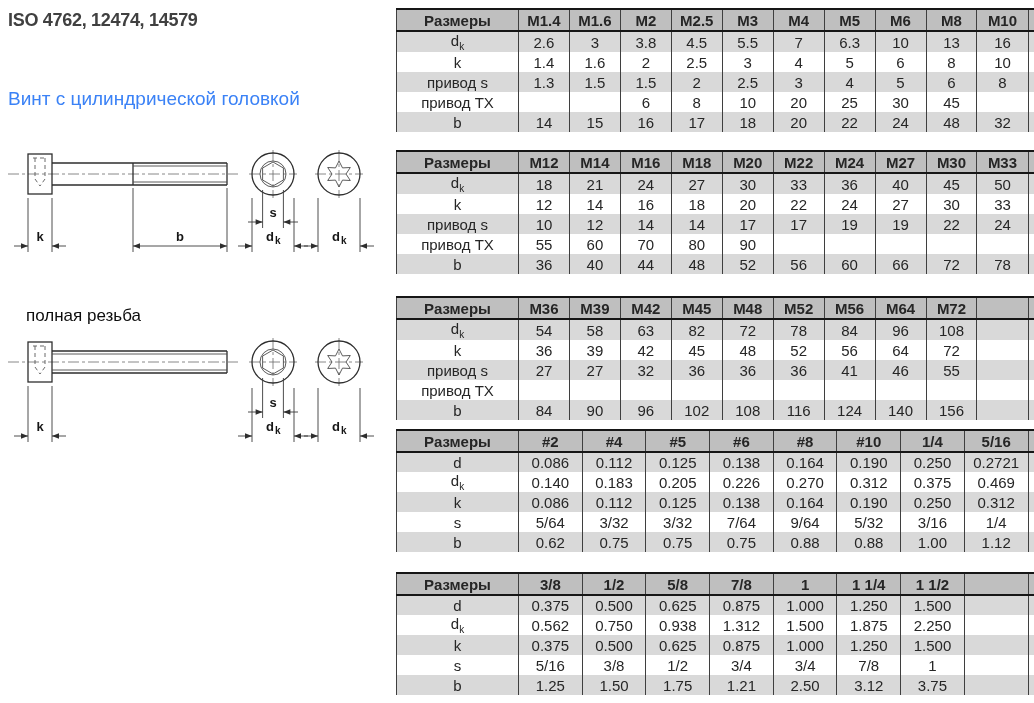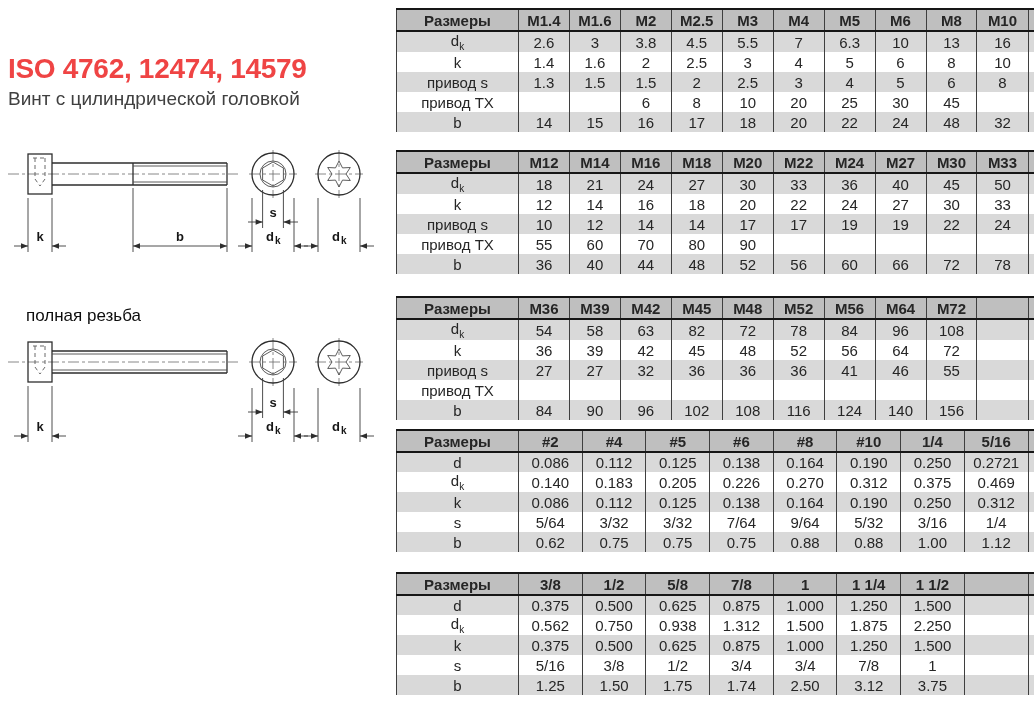--- a/index.html
+++ b/index.html
@@ -2,22 +2,22 @@
 <html style="--header-bg: #bfbfbf; --stripe-bg: #d9d9d9; --grid-border: #3f3f3f; --heavy-border: #161616; --text: #262626;"><head>
 <meta charset="utf-8">
 <style>
   * { margin:0; padding:0; box-sizing:border-box; }
   html,body { background:#ffffff; }
   body {
     width:1034px; height:703px; position:relative; overflow:hidden;
     font-family:"Liberation Sans", sans-serif; color:#1a1a1a;
   }
   .titles { position:absolute; left:8px; top:4px; }
-  .title-line { font-size:28px; font-weight:bold; color:#ef4444; line-height:33px; letter-spacing:-0.3px;margin-top:48px; }
-  .subtitle { position:absolute; left:8px; top:88px; font-size:19px; color:#404040; }
+  .title-line { font-size:18px; font-weight:bold; color:#404040; line-height:33px; letter-spacing:-0.3px; }
+  .subtitle { position:absolute; left:8px; top:88px; font-size:19px; color:#3b82f6; }
   .full-thread-label { position:absolute; left:26px; top:306px; font-size:17px; color:#0d0d0d; }
 
   svg.draw { position:absolute; overflow:visible; }
   .outline  { stroke:#2e2e2e; stroke-width:1.3; fill:none; }
   .thin     { stroke:#4a4a4a; stroke-width:0.9; fill:none; }
   .hidden-l { stroke:#5a5a5a; stroke-width:0.9; fill:none; stroke-dasharray:4 3; }
   .centerl  { stroke:#6a6a6a; stroke-width:0.8; fill:none; stroke-dasharray:11 3 3 3; }
   .dimline  { stroke:#3a3a3a; stroke-width:0.9; fill:none; }
   .arrow    { fill:#2e2e2e; stroke:none; }
   .dim-label { font:bold 13px "Liberation Sans", sans-serif; fill:#161616; text-anchor:middle; }
@@ -618,21 +618,21 @@
         <td>7/8</td>
         <td>1</td>
         <td></td>
         <td class="sliver"></td>
       </tr>
       <tr>
         <td class="rowlabel"><span>b</span></td>
         <td>1.25</td>
         <td>1.50</td>
         <td>1.75</td>
-        <td>1.74</td>
+        <td>1.21</td>
         <td>2.50</td>
         <td>3.12</td>
         <td>3.75</td>
         <td></td>
         <td class="sliver"></td>
       </tr>
     </tbody>
   </table>
 
 </body></html>

